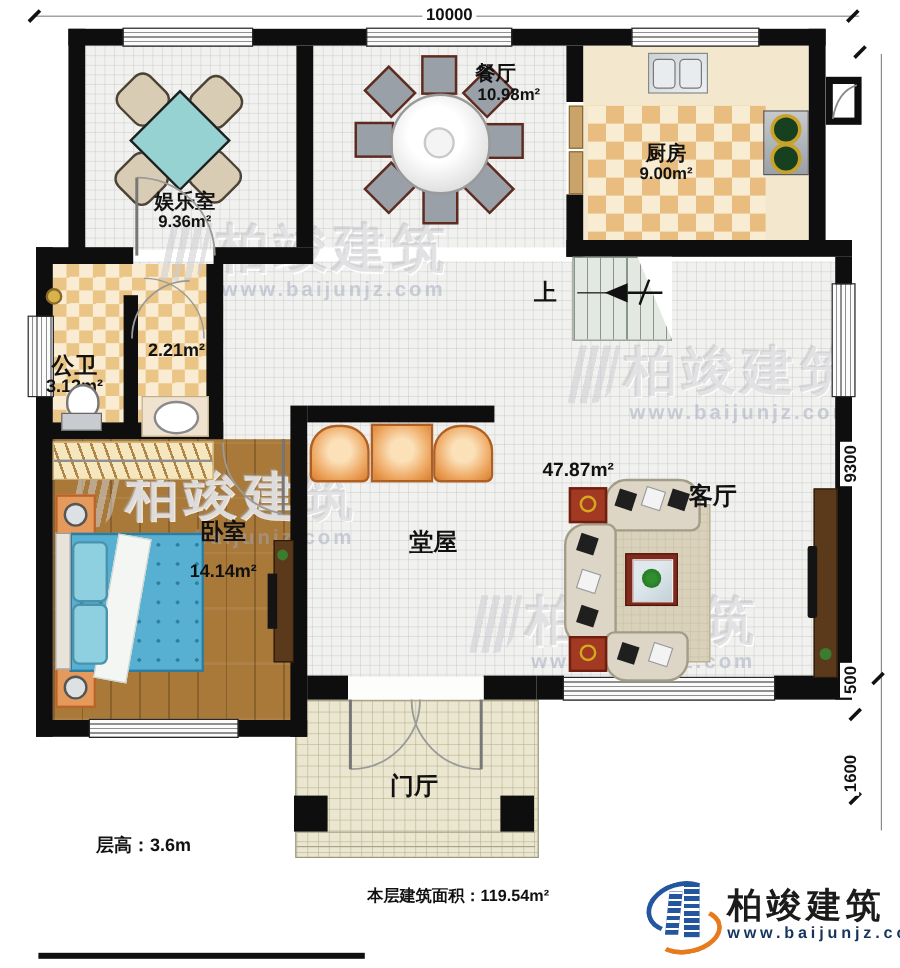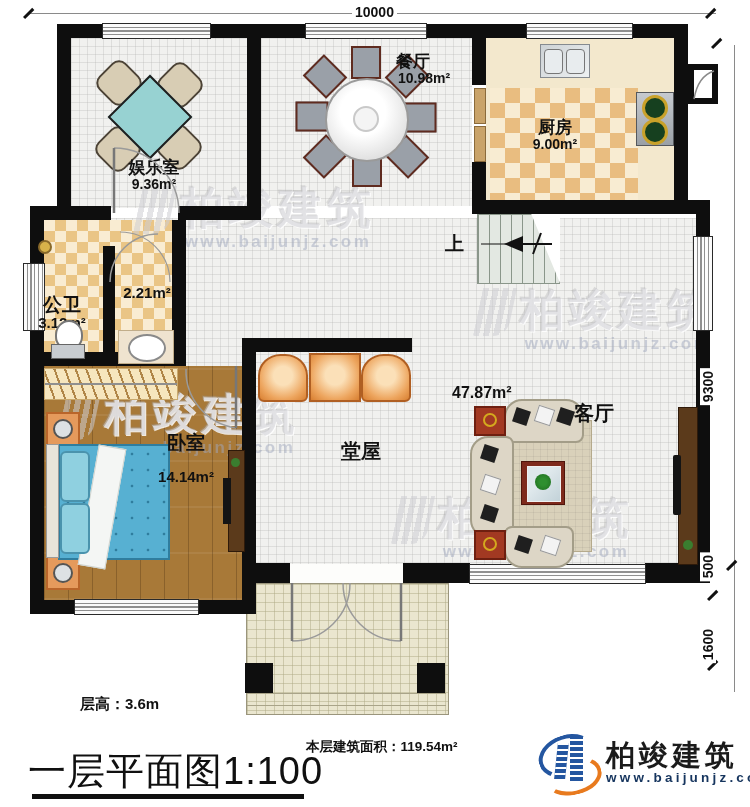--- a/index.html
+++ b/index.html
@@ -249,20 +249,21 @@
   <div class="abs" style="left:474px;top:530px;width:28px;height:26px;background:#a23922;border:2px solid #6e1f10;">
     <div class="abs" style="left:7px;top:5px;width:10px;height:10px;border-radius:50%;border:2.5px solid #d4a91e;"></div>
   </div>
   <div class="abs" style="left:678px;top:407px;width:18px;height:156px;background:#5b3a1b;border:1px solid #2e1a0a;"></div>
   <div class="abs" style="left:673px;top:455px;width:8px;height:60px;background:#141414;border-radius:2px;"></div>
   <div class="abs" style="left:683px;top:540px;width:10px;height:10px;border-radius:50%;background:#3a7d2f;"></div>
   <div class="rarea" style="left:452px;top:384px;font-size:16px;">47.87m²</div>
   <div class="rlabel big" style="left:554px;top:400px;width:80px;">客厅</div>
 
   <div class="abs" style="left:290px;top:564px;width:113px;height:19px;background:#fdfdfb;"></div>
+  <div class="rlabel big" style="left:300px;top:642px;width:90px;">门厅</div>
 
   <svg class="overlay" width="750" height="807" viewBox="0 0 750 807">
 
     <path d="M 114 148 A 65 65 0 0 1 179 213" fill="none" stroke="#9a9a9a" stroke-width="1.5"></path>
     <line x1="114" y1="148" x2="114" y2="213" stroke="#777" stroke-width="2.5"></line>
 
     <path d="M 158 234 A 48 48 0 0 0 110 282" fill="none" stroke="#9a9a9a" stroke-width="1.5"></path>
     <path d="M 120 232 A 50 50 0 0 1 170 282" fill="none" stroke="#9a9a9a" stroke-width="1.2"></path>
 
     <path d="M 236 428 A 58 58 0 0 1 186 369" fill="none" stroke="#9a9a9a" stroke-width="1.5"></path>
@@ -290,21 +291,20 @@
   <div class="tick" style="left:710px;top:42px;"></div>
   <div class="tick" style="left:725px;top:564px;"></div>
   <div class="tick" style="left:706px;top:594px;"></div>
   <div class="tick" style="left:706px;top:664px;"></div>
   <div class="dim dim-v" style="left:700px;top:368px;">9300</div>
   <div class="dim dim-v" style="left:700px;top:552px;">500</div>
   <div class="dim dim-v" style="left:700px;top:626px;">1600</div>
 
   <div class="ftext" style="left:80px;top:695px;">层高：3.6m</div>
 
-  <div class="title" style="left:28px;top:746px;">一层平面图1:100</div>
   <div class="title-underline" style="left:32px;top:794px;width:272px;height:5px;"></div>
 
   <div class="mid-note" style="left:306px;top:736px;">
     <div>本层建筑面积：119.54m²</div>
   </div>
 
   <div class="logo" style="left:540px;top:733px;">
     <div class="logo-icon">
       <div class="logo-arc" style="left:-2px;top:2px;width:50px;height:34px;border-top-color:#2456a0;border-left-color:#2456a0;transform:rotate(-18deg);"></div>
       <div class="logo-arc" style="left:4px;top:24px;width:50px;height:30px;border-bottom-color:#e87a1e;border-right-color:#e87a1e;transform:rotate(-12deg);"></div>

